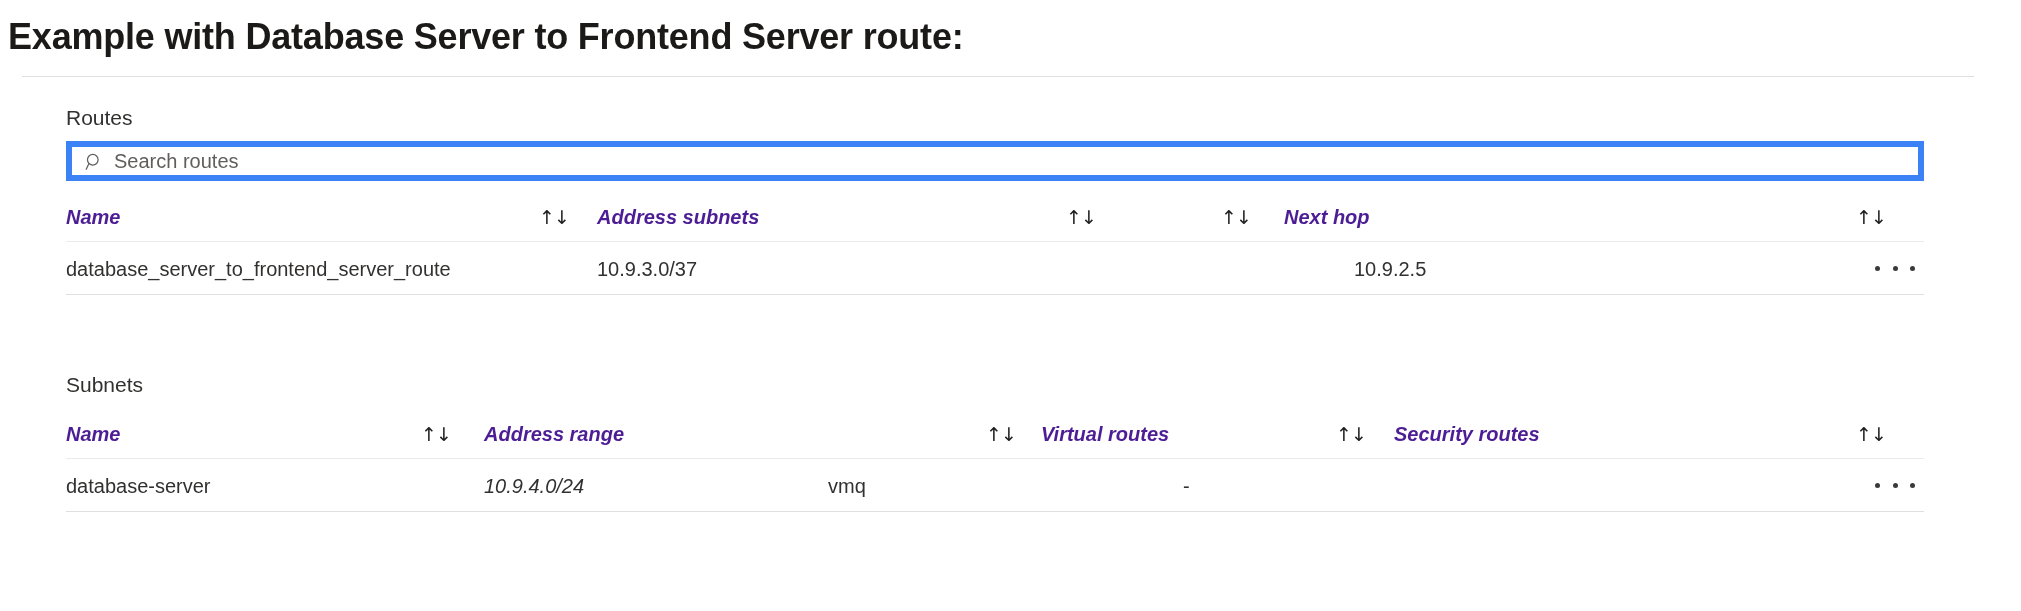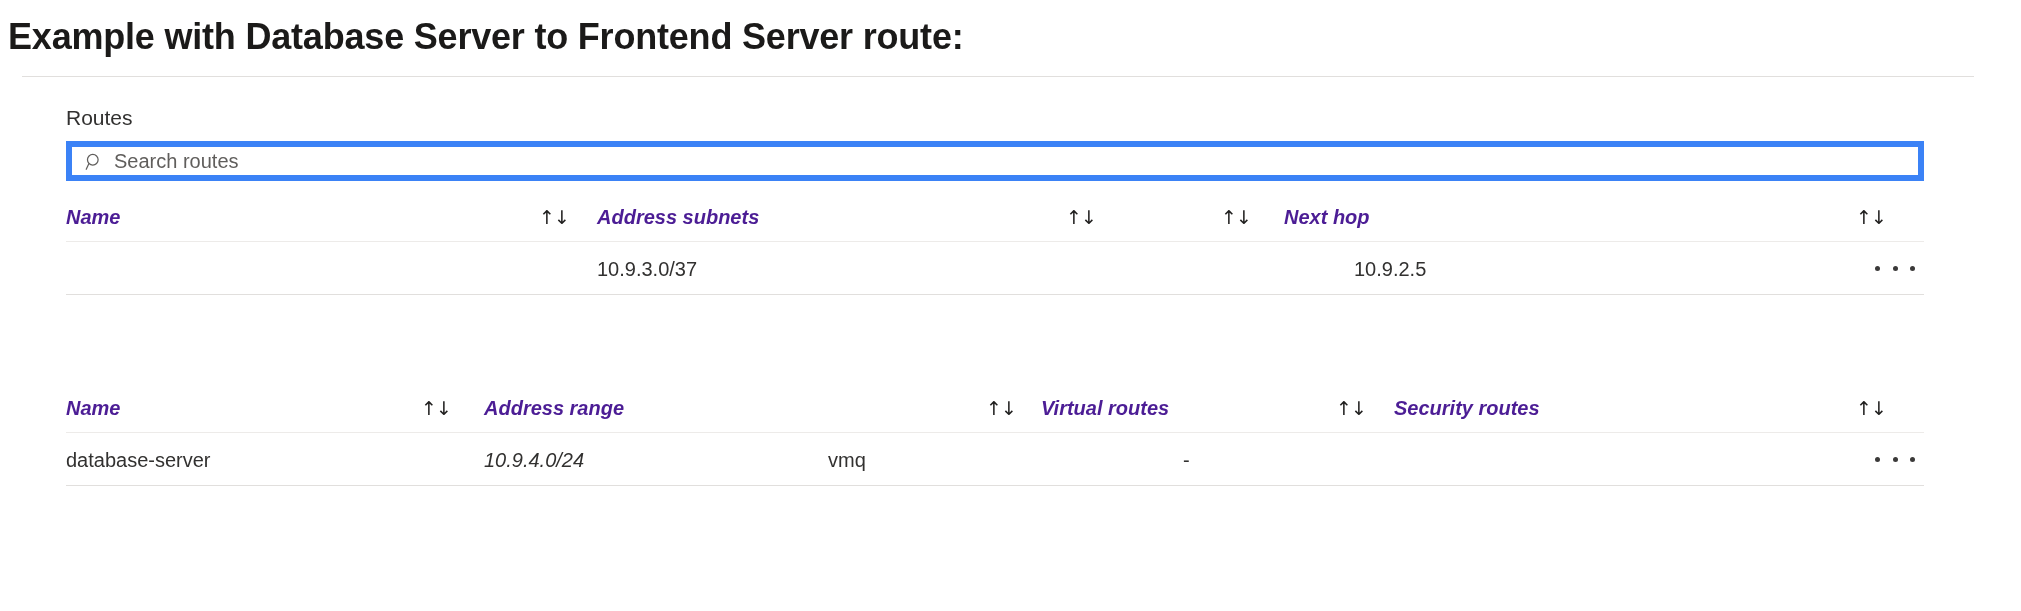--- a/index.html
+++ b/index.html
@@ -190,35 +190,37 @@
 
       <div class="cell" style="left:1218px;">Next hop</div>
       <div class="sort-icon" style="left:1155px;">↑↓</div>
 
       <div class="sort-icon" style="left:1790px;">↑↓</div>
 
       <div class="row-rule header-rule"></div>
     </div>
 
     <div class="grid-row data-row">
+      <div class="cell" style="left:0px;">database_server_to_frontend_server_route</div>
       <div class="cell" style="left:531px;">10.9.3.0/37</div>
       <div class="cell" style="left:1288px;">10.9.2.5</div>
       <div class="ellipsis-btn" style="left:1807px;">
         <span></span>
           <span></span>
           <span></span>
       </div>
       <div class="row-rule data-rule"></div>
     </div>
 
   </div>
 </div>
 
 <div class="section section-subnets">
 
+  <div class="section-label">Subnets</div>
 
 
   <div class="grid">
 
     <div class="grid-row header-row">
       <div class="cell" style="left:0px;">Name</div>
       <div class="sort-icon" style="left:355px;">↑↓</div>
 
       <div class="cell" style="left:418px;">Address range</div>
       <div class="sort-icon" style="left:920px;">↑↓</div>

